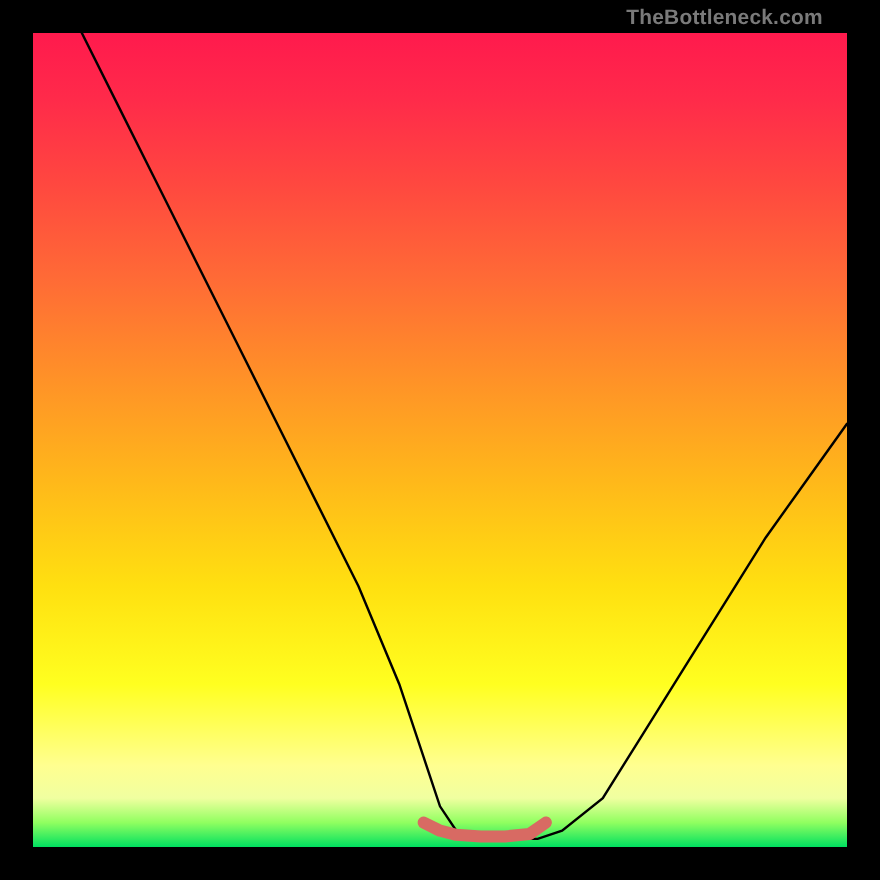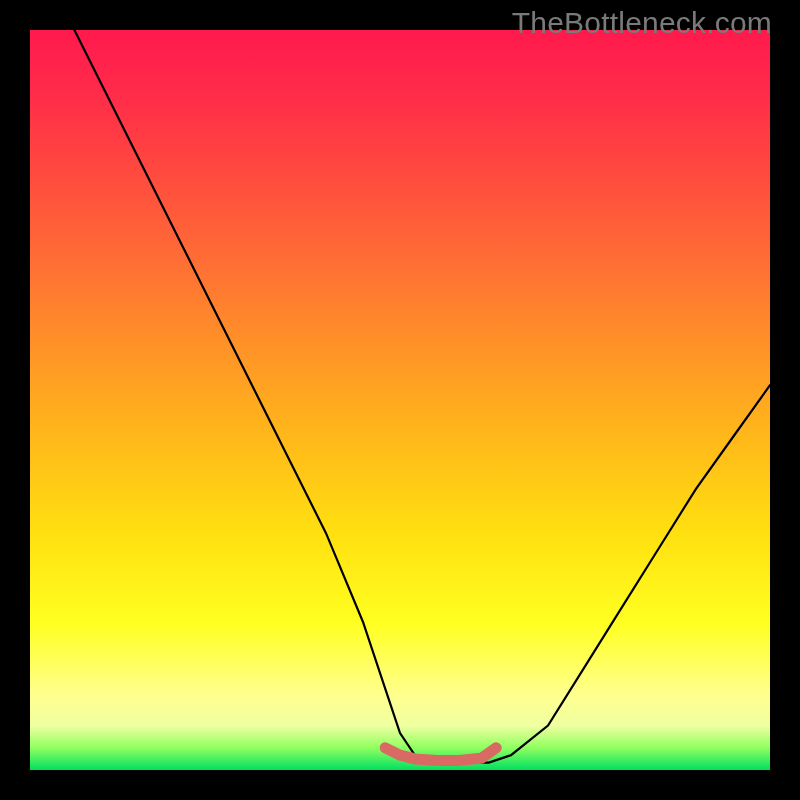--- a/index.html
+++ b/index.html
@@ -28,24 +28,24 @@
       #ffff20 80%,
       #ffff90 90%,
       #f0ffa0 94%,
       #90ff60 97%,
       #00e060 100%
     );
   }
   .watermark {
     position: absolute;
     top: 6px;
-    right: 28px;
+    right: 52px;
     color: #7a7a7a;
-    font-size: 30px;
-    font-weight: 400;
+    font-size: 19px;
+    font-weight: 700;
     letter-spacing: 0.2px;
   }
   svg.curve {
     position: absolute;
     left: 30px;
     top: 30px;
     width: 740px;
     height: 740px;
     overflow: visible;
   }

